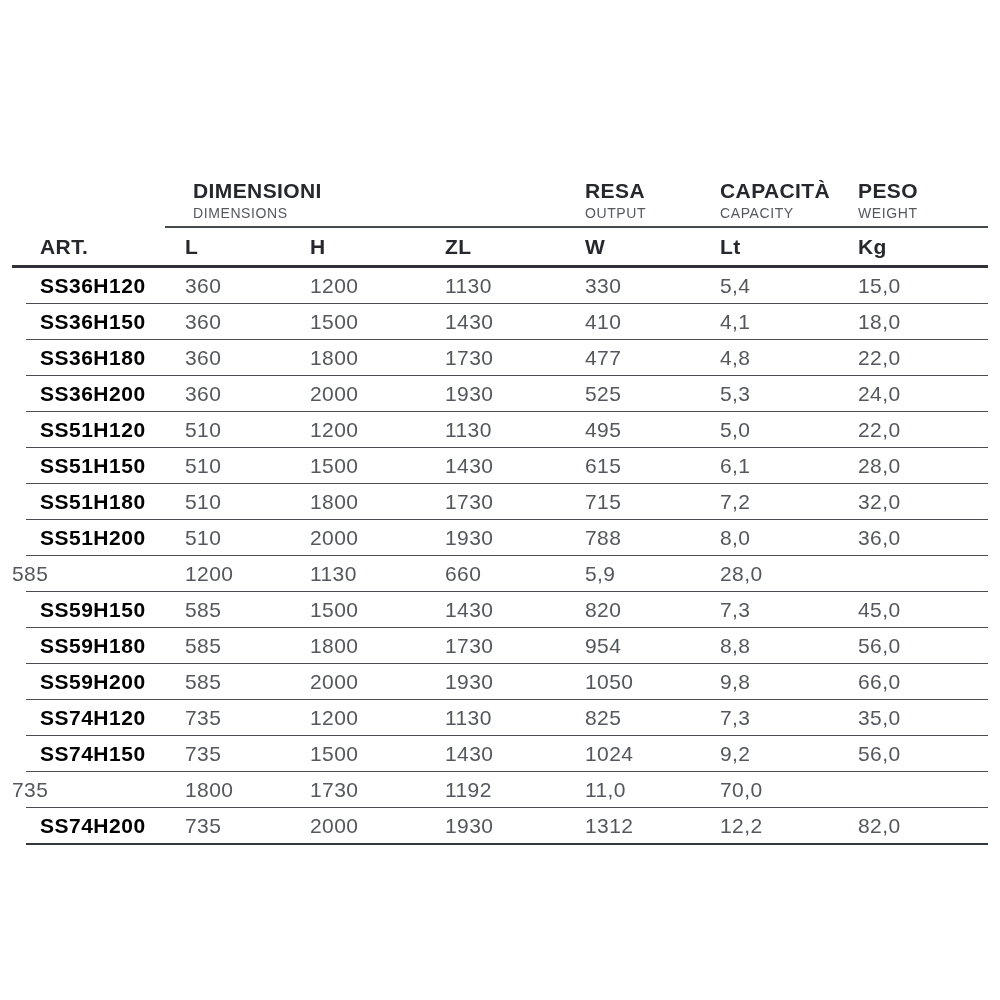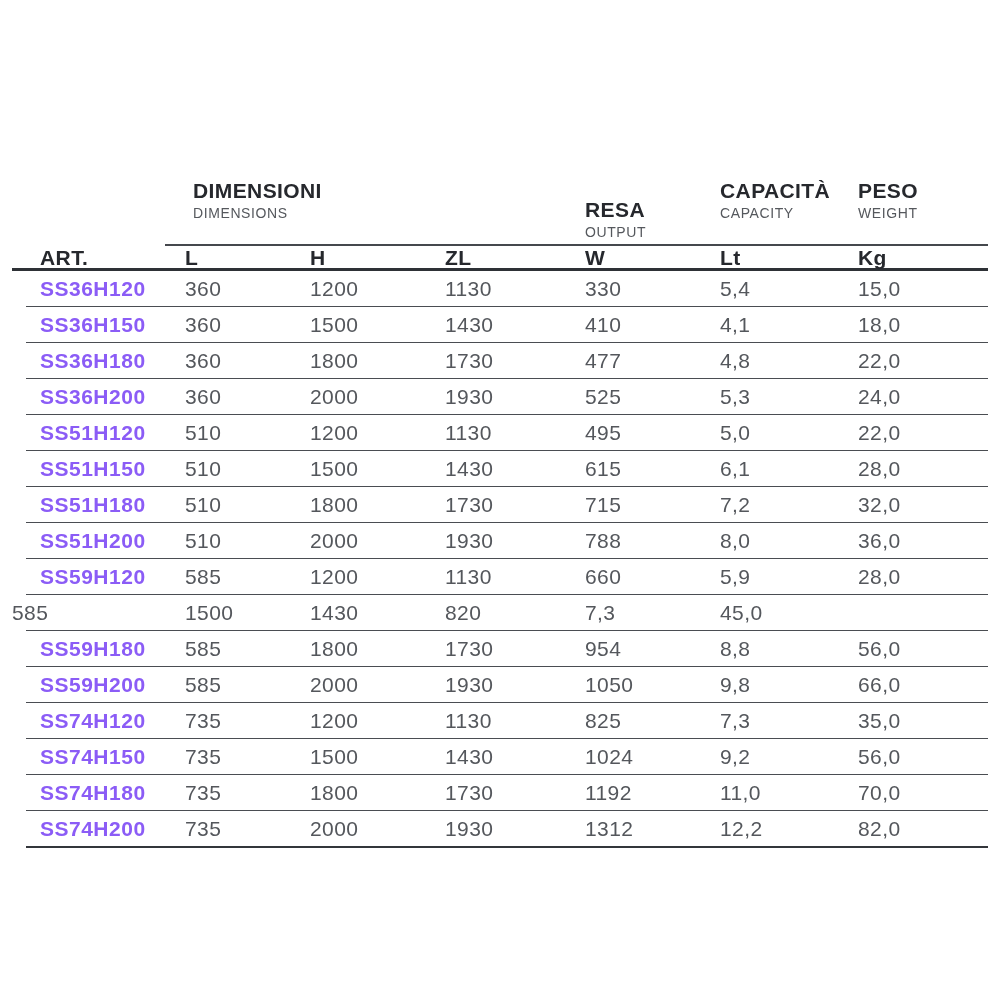--- a/index.html
+++ b/index.html
@@ -15,48 +15,48 @@
     width: 976px;
   }
   .grid7 {
     display: grid;
     grid-template-columns: 173px 125px 135px 140px 135px 138px 130px;
   }
   
   .ghead { min-height: 47px; align-items: start; }
   .group { grid-row: 1; }
   .g-dim { grid-column: 2 / 5; margin-left: 8px; }
-  .g-resa { grid-column: 5; margin-top: 19px; }
+  .g-resa { grid-column: 5; }
   .g-cap  { grid-column: 6; }
   .g-peso { grid-column: 7; }
   .g-it {
     font-size: 21px; font-weight: bold; color: #26282d;
     letter-spacing: 0.4px; line-height: 23px; white-space: nowrap;
   }
   .g-en {
     font-size: 14px; font-weight: normal; color: #55585d;
     letter-spacing: 0.6px; line-height: 23px; white-space: nowrap;
   }
   .group-underline {
     margin-left: 153px;
     border-bottom: 2px solid #45484d;
     height: 0;
   }
   
-  .chead { height: 25px; align-items: center; border-bottom: 3px solid #2e3136; }
+  .chead { height: 40px; align-items: center; border-bottom: 3px solid #2e3136; }
   .chead .cell {
     font-size: 21px; font-weight: bold; color: #26282d;
     letter-spacing: 0.4px;
   }
   .cell-art-pad { padding-left: 28px; }
   
   .row { height: 35px; align-items: center; }
   .row .cell { font-size: 21px; color: #54575c; letter-spacing: 0.4px; white-space: nowrap; }
   .row .cell.art {
-    font-weight: bold; color: #8b5cf6; padding-left: 28px; letter-spacing: 0.5px;
+    font-weight: bold; color: #000000; padding-left: 28px; letter-spacing: 0.5px;
   }
   .sep { margin-left: 14px; border-bottom: 1.5px solid #4a4d52; height: 0; }
   .bottom-line { margin-left: 14px; border-bottom: 2px solid #33363b; height: 0; }
 </style>
 </head>
 <body>
 
 <div class="sheet">
 
   <div class="grid7 ghead">
@@ -165,30 +165,30 @@
     <div class="cell art">SS51H200</div>
     <div class="cell">510</div>
     <div class="cell">2000</div>
     <div class="cell">1930</div>
     <div class="cell">788</div>
     <div class="cell">8,0</div>
     <div class="cell">36,0</div>
   </div>
 <div class="sep"></div>
   <div class="grid7 row">
-    <div class="cell art">SS59H120</div>
     <div class="cell">585</div>
     <div class="cell">1200</div>
     <div class="cell">1130</div>
     <div class="cell">660</div>
     <div class="cell">5,9</div>
     <div class="cell">28,0</div>
   </div>
 <div class="sep"></div>
   <div class="grid7 row">
+    <div class="cell art">SS59H150</div>
     <div class="cell">585</div>
     <div class="cell">1500</div>
     <div class="cell">1430</div>
     <div class="cell">820</div>
     <div class="cell">7,3</div>
     <div class="cell">45,0</div>
   </div>
 <div class="sep"></div>
   <div class="grid7 row">
     <div class="cell art">SS59H180</div>
@@ -224,21 +224,20 @@
     <div class="cell art">SS74H150</div>
     <div class="cell">735</div>
     <div class="cell">1500</div>
     <div class="cell">1430</div>
     <div class="cell">1024</div>
     <div class="cell">9,2</div>
     <div class="cell">56,0</div>
   </div>
 <div class="sep"></div>
   <div class="grid7 row">
-    <div class="cell art">SS74H180</div>
     <div class="cell">735</div>
     <div class="cell">1800</div>
     <div class="cell">1730</div>
     <div class="cell">1192</div>
     <div class="cell">11,0</div>
     <div class="cell">70,0</div>
   </div>
 <div class="sep"></div>
   <div class="grid7 row">
     <div class="cell art">SS74H200</div>

